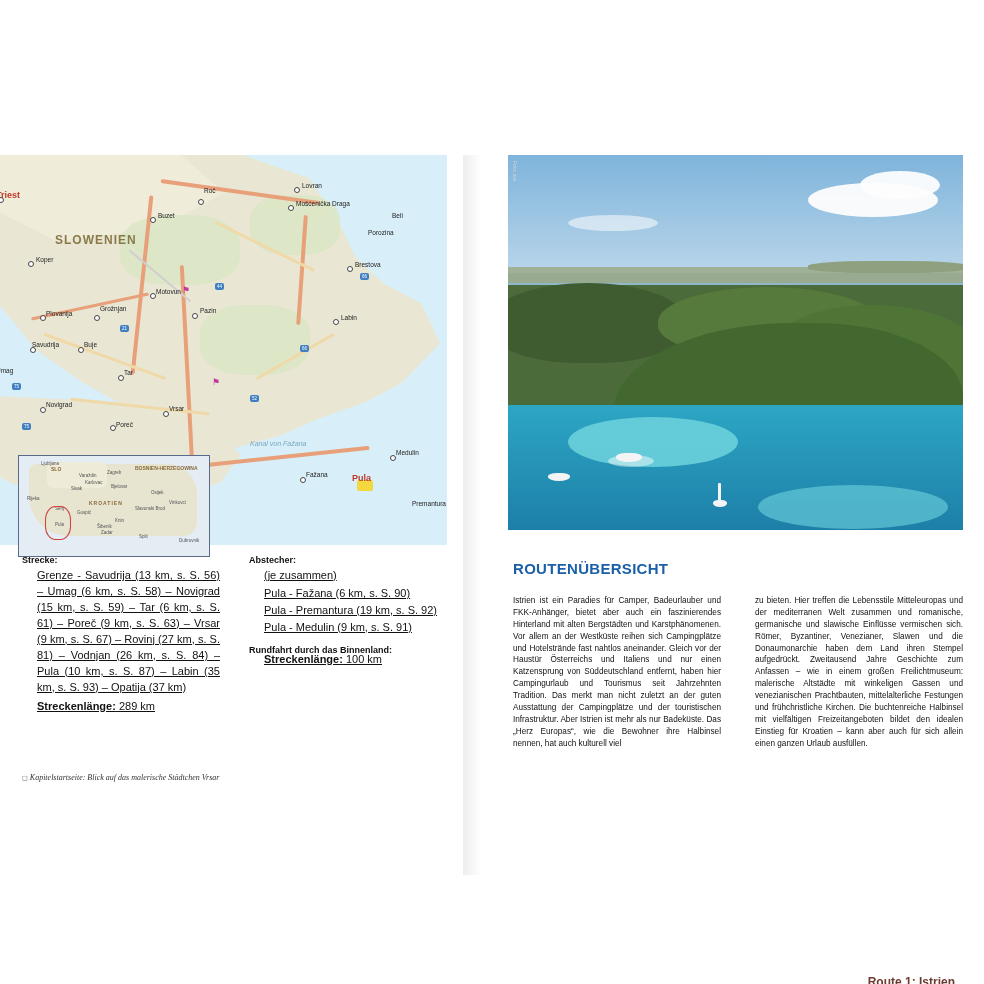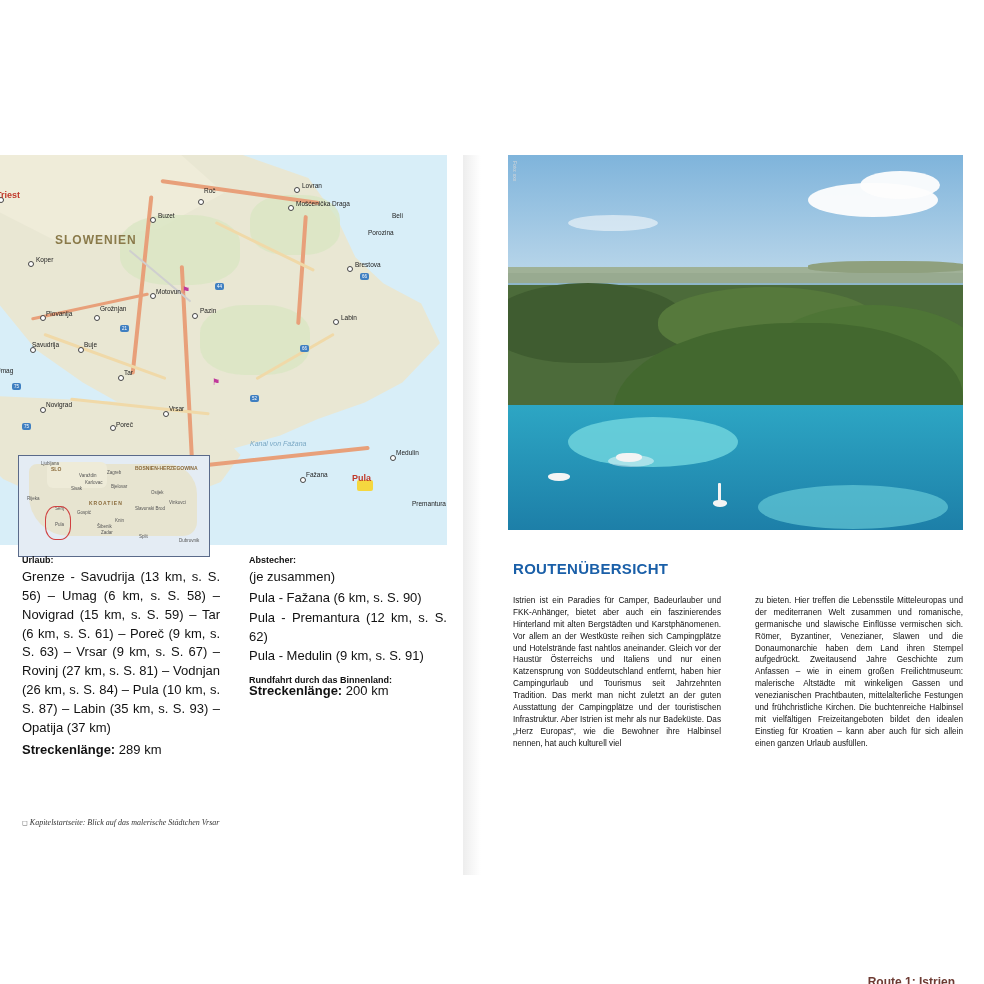--- a/index.html
+++ b/index.html
@@ -49,21 +49,21 @@
   .inset-land{position:absolute;background:#e6e3cf;}
   .inset-txt{position:absolute;font-size:4.5px;color:#555;white-space:nowrap;}
   .inset-txt.b{font-weight:bold;color:#8a6a3a;font-size:5px;}
   .inset-red{position:absolute;border:1.5px solid #d04040;}
 
   .cols{position:absolute;left:22px;top:400px;width:425px;}
   .col{float:left;}
   .col-a{width:198px;}
   .col-b{width:198px;margin-left:29px;}
   h4.blk{font-size:9px;font-weight:bold;color:#111;margin:0 0 3px 0;}
-  p.blk{font-size:13px;line-height:1.45;color:#111;margin:0 0 9px 0;text-align:justify;}
+  p.blk{font-size:11px;line-height:1.45;color:#111;margin:0 0 9px 15px;text-align:justify;text-decoration:underline;}
   p.blk b{font-weight:bold;}
   .caption{font-size:8px;line-height:1.4;color:#333;font-style:italic;font-family:"Liberation Serif",serif;margin:0;}
   .cap-mark{font-style:normal;font-size:7px;color:#666;}
 
   
   .page-right{position:absolute;left:508px;top:155px;width:455px;height:720px;}
   .photo{position:absolute;left:0;top:0;width:455px;height:375px;overflow:hidden;}
   .sky{position:absolute;left:0;top:0;width:455px;height:120px;background:linear-gradient(#7fb4db,#b9d6ea);}
   .cloud{position:absolute;background:#fdfdfd;border-radius:50%;opacity:.95;}
   .far-sea{position:absolute;left:0;top:118px;width:455px;height:30px;background:#8fb6c9;}
@@ -230,43 +230,43 @@
       <div class="inset-txt" style="left:96px;top:62px;">Knin</div>
       <div class="inset-txt" style="left:58px;top:54px;">Gospić</div>
       <div class="inset-txt" style="left:36px;top:50px;">Senj</div>
       <div class="inset-txt" style="left:150px;top:44px;">Vinkovci</div>
       <div class="inset-txt" style="left:78px;top:68px;">Šibenik</div>
       <div class="inset-red" style="left:26px;top:50px;width:24px;height:32px;border-radius:40%;"></div>
     </div>
 
     <div class="cols">
       <div class="col col-a">
-        <h4 class="blk">Urlaub:</h4>
+        <h4 class="blk">Strecke:</h4>
         <p class="blk">Grenze - Savudrija (13 km, s. S. 56) – Umag (6 km, s. S. 58) – Novigrad (15 km, s. S. 59) – Tar (6 km, s. S. 61) – Poreč (9 km, s. S. 63) – Vrsar (9 km, s. S. 67) – Rovinj (27 km, s. S. 81) – Vodnjan (26 km, s. S. 84) – Pula (10 km, s. S. 87) – Labin (35 km, s. S. 93) – Opatija (37 km)</p>
         <p class="blk" style="margin-top:-6px;">
           <b>Streckenlänge:</b>
           <span>289 km</span>
         </p>
         <p class="caption" style="margin-top:58px;">
           <span class="cap-mark">◻</span>
           <span>Kapitelstartseite: Blick auf das malerische Städtchen Vrsar</span>
         </p>
       </div>
 
       <div class="col col-b">
         <h4 class="blk">Abstecher:</h4>
         <p class="blk" style="margin-bottom:2px;">(je zusammen)</p>
         <p class="blk" style="margin-bottom:1px;">Pula - Fažana (6 km, s. S. 90)</p>
-        <p class="blk" style="margin-bottom:1px;">Pula - Premantura (12 km, s. S. 62)</p>
+        <p class="blk" style="margin-bottom:1px;">Pula - Premantura (19 km, s. S. 92)</p>
         <p class="blk">Pula - Medulin (9 km, s. S. 91)</p>
 
         <h4 class="blk">Rundfahrt durch das Binnenland:</h4>
         <p class="blk" style="margin-top:-6px;">
           <b>Streckenlänge:</b>
-          <span>200 km</span>
+          <span>100 km</span>
         </p>
       </div>
       <div class="clear"></div>
     </div>
 
   </div>
 
   <div class="gutter-shadow"></div>
 
   <div class="page-right">

